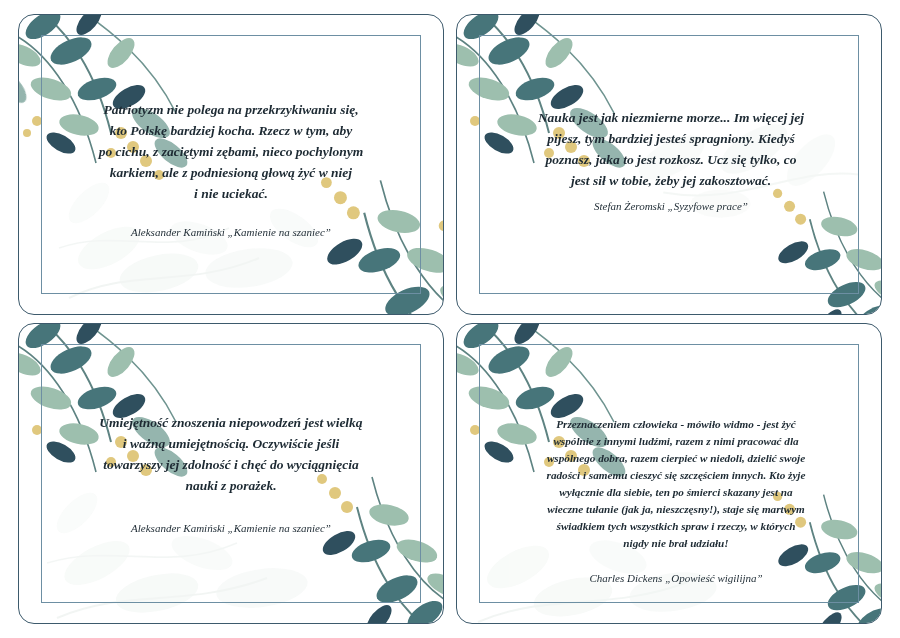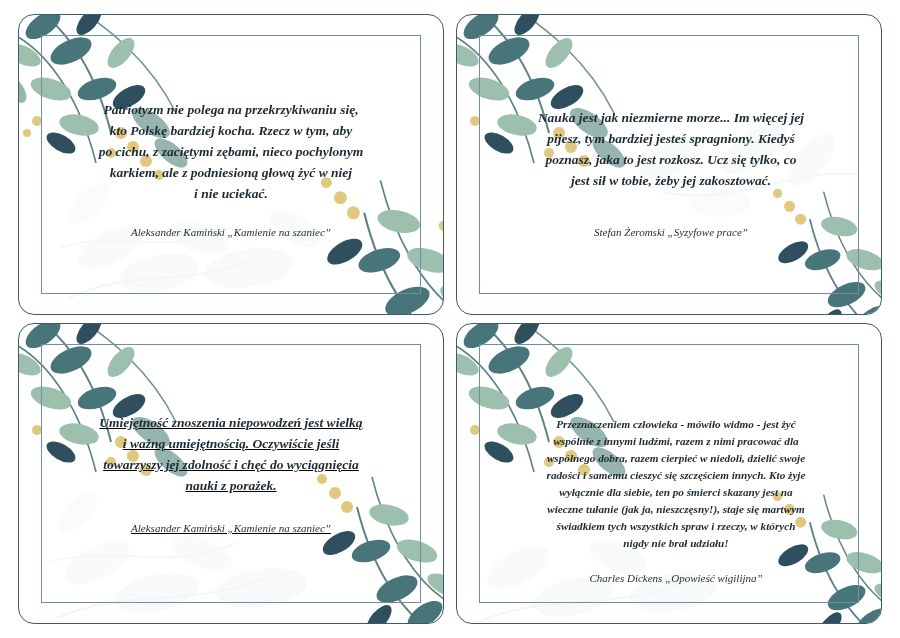--- a/index.html
+++ b/index.html
@@ -47,21 +47,21 @@
   .quote-area {
     position: absolute;
     left: 0;
     right: 0;
     box-sizing: border-box;
     padding: 0 44px;
     text-align: center;
   }
   .card-1 .quote-area { top: 84px; }
   .card-2 .quote-area { top: 92px; }
-  .card-3 .quote-area { top: 88px; text-decoration: underline; }
+  .card-3 .quote-area { top: 88px; }
   .card-4 .quote-area { top: 92px; }
 
   .quote-text {
     font-family: "Liberation Serif", serif;
     font-style: italic;
     font-weight: bold;
     color: #1d2a33;
     white-space: pre-line;
   }
   .card-1 .quote-text { font-size: 13.5px; line-height: 21px; }
@@ -69,21 +69,21 @@
   .card-3 .quote-text { font-size: 13.5px; line-height: 21px; }
   .card-4 .quote-text { font-size: 11.2px; line-height: 17px; }
 
   .attribution {
     font-family: "Liberation Serif", serif;
     font-style: italic;
     color: #1d2a33;
     text-align: center;
   }
   .card-1 .attribution { font-size: 11px; margin-top: 22px; }
-  .card-2 .attribution { font-size: 11px; margin-top: 35px; }
+  .card-2 .attribution { font-size: 11px; margin-top: 9px; }
   .card-3 .attribution { font-size: 11px; margin-top: 26px; }
   .card-4 .attribution { font-size: 11px; margin-top: 20px; text-align: center; }
 
   .card-1 .quote-area,
   .card-3 .quote-area { padding-left: 60px; padding-right: 60px; }
   .card-2 .quote-area { padding-left: 56px; padding-right: 52px; }
   .card-4 .quote-area { padding-left: 62px; padding-right: 48px; }
 
   .botanical {
     position: absolute;

